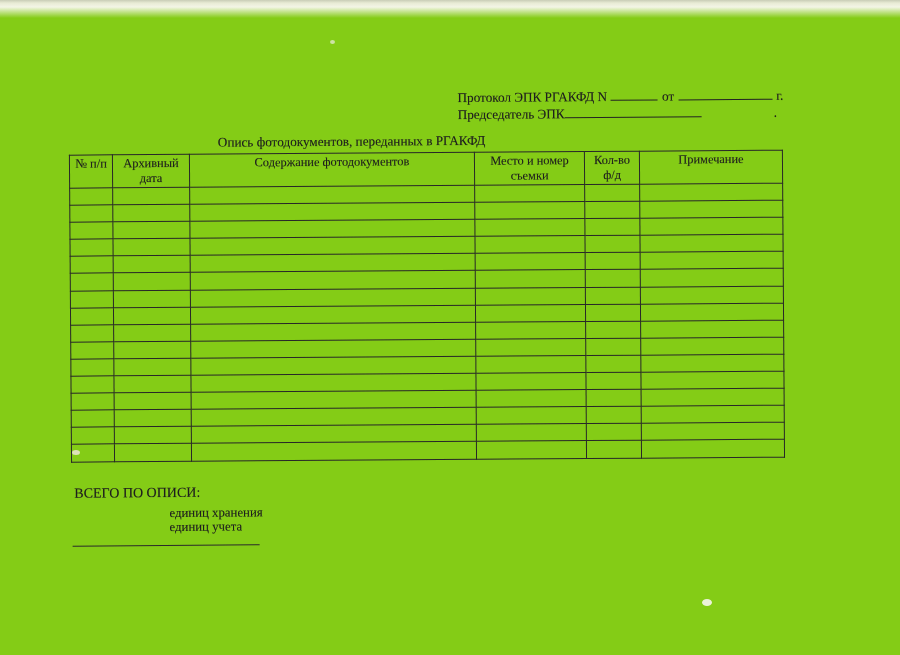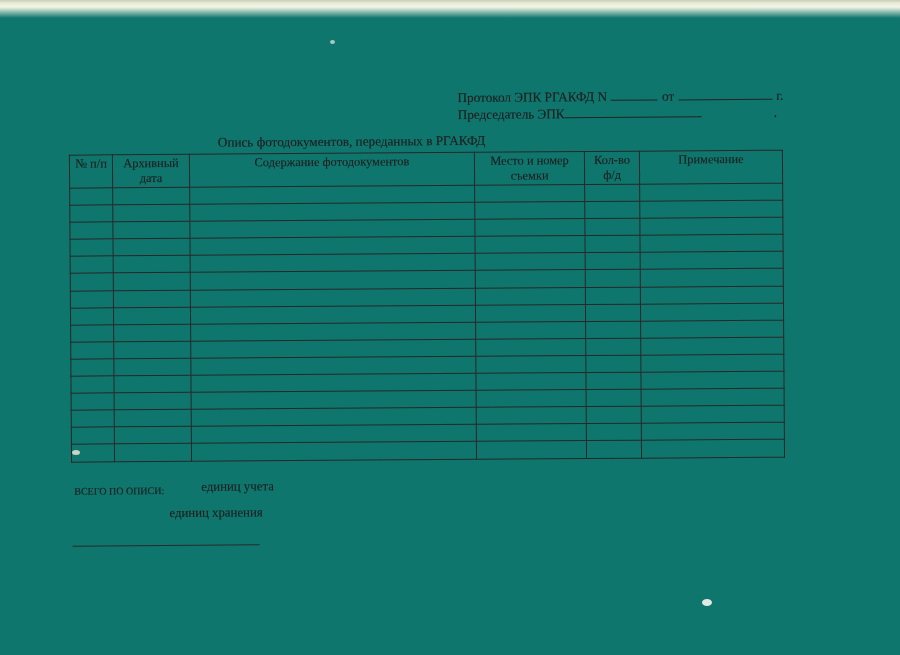--- a/index.html
+++ b/index.html
@@ -6,21 +6,21 @@
     margin: 0;
     padding: 0;
     width: 900px;
     height: 655px;
     background: #ffffff;
   }
   .page {
     position: relative;
     width: 900px;
     height: 655px;
-    background: #0f766e;
+    background: #84cc16;
     overflow: hidden;
     font-family: "Liberation Serif", serif;
     color: #1e1e1e;
   }
   
   .top-edge {
     position: absolute;
     top: 0; left: 0; right: 0;
     height: 18px;
     background: linear-gradient(180deg,
@@ -92,30 +92,30 @@
     height: 28px;
   }
   .inv td {
     height: 16.1px;
     padding: 0;
   }
   .totals-label {
     position: absolute;
     left: 73px;
     top: 483px;
-    font-size: 10px;
+    font-size: 14px;
     white-space: nowrap;
   }
   .totals-unit {
     position: absolute;
     left: 168px;
     font-size: 12.8px;
     white-space: nowrap;
   }
-  .u1 { top: 478px; margin-left: 32px; }
+  .u1 { top: 518px; }
   .u2 { top: 504px; }
   .signature-line {
     position: absolute;
     left: 71px;
     top: 543px;
     width: 187px;
     border-top: 1.6px solid #2a2a2a;
   }
   
   .speck {

